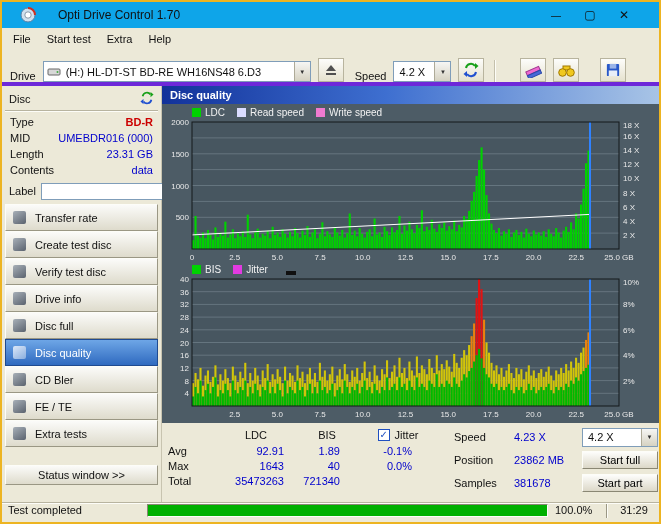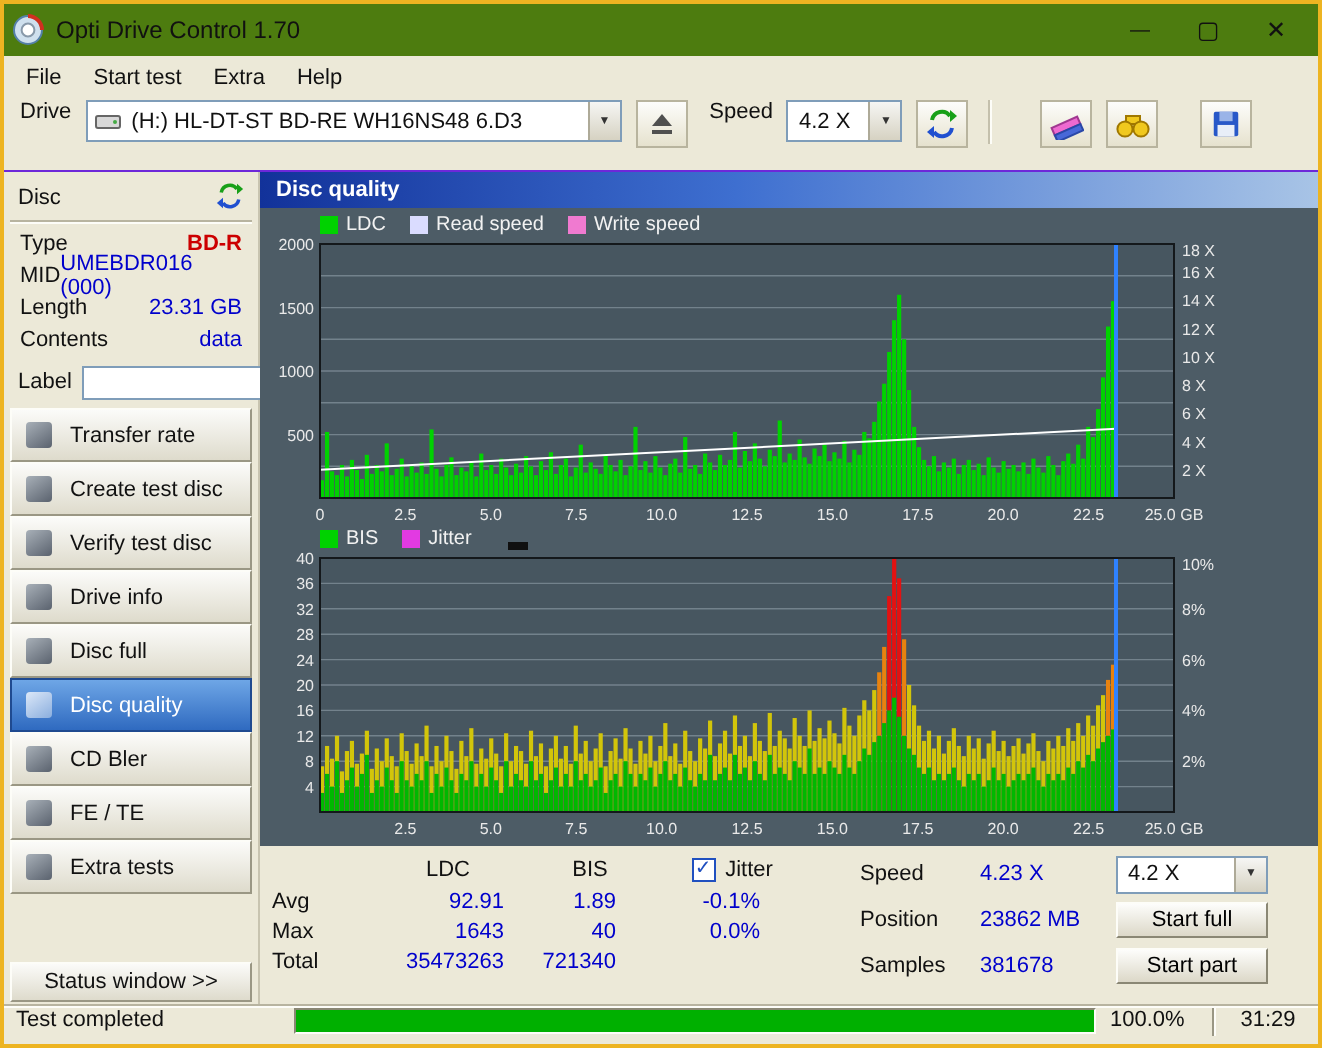--- a/index.html
+++ b/index.html
@@ -1,41 +1,41 @@
 <!DOCTYPE html>
 <html><head>
 <meta charset="utf-8">
 <style>
   *{box-sizing:border-box;margin:0;padding:0}
   body{width:661px;height:524px;overflow:hidden;font-family:"Liberation Sans",sans-serif;font-size:11px;color:#111;background:#fff}
   .window{width:661px;height:524px;border:2px solid #edb421;display:flex;flex-direction:column;background:#ece9d8}
   
-  .titlebar{height:26px;background:#4d7c0f;display:flex;align-items:center;padding:0 4px;gap:6px;flex:none}
+  .titlebar{height:26px;background:#0ea5e9;display:flex;align-items:center;padding:0 18px;gap:22px;flex:none}
   .titlebar .title{font-size:12px}
   .win-controls{margin-left:auto;display:flex}
   .win-btn{width:34px;height:24px;display:flex;align-items:center;justify-content:center;font-size:12px;color:#111;cursor:default}
   .min-btn::before{content:"—";font-size:10px}
   .max-btn::before{content:"▢";font-size:12px}
   .close-btn::before{content:"✕";font-size:12px}
   
   .menubar{height:22px;display:flex;align-items:center;padding:0 3px;flex:none}
   .menu-item{padding:3px 8px}
   
-  .toolbar{height:36px;display:flex;align-items:flex-start;padding:0 8px;gap:7px;flex:none;border-bottom:1px solid #6d28d9}
+  .toolbar{height:36px;display:flex;align-items:flex-end;padding:0 8px;gap:7px;flex:none;border-bottom:4px solid #6d28d9}
   .combo{display:flex;align-items:center;height:21px;background:#fff;border:1px solid #7f9db9}
   .combo .txt{padding:0 5px;white-space:nowrap;overflow:hidden}
   .combo .arrow{width:16px;align-self:stretch;background:linear-gradient(#f6f6f4,#d6d2c2);border-left:1px solid #aeaa98;display:flex;align-items:center;justify-content:center;margin-left:auto}
   .combo .arrow::before{content:"▼";font-size:6px;color:#333}
   .drive-combo{width:268px}
   .speed-combo{width:58px}
   .tool-btn{width:26px;height:24px;display:flex;align-items:center;justify-content:center;background:linear-gradient(#fdfdfb,#e6e2ce);border:1px solid #b8b49e}
   .tb-sep{width:2px;height:22px;border-left:1px solid #c4c0ac;border-right:1px solid #fdfdf8;margin:0 3px}
   
   .content{flex:1;display:flex;min-height:0}
-  .sidebar{width:128px;flex:none;border-right:1px solid #c8c4b0;display:flex;flex-direction:column;padding:2px 1px 0 1px}
+  .sidebar{width:160px;flex:none;border-right:1px solid #c8c4b0;display:flex;flex-direction:column;padding:2px 1px 16px 1px}
   .disc-header{height:22px;display:flex;align-items:center;padding:0 6px}
   .divider{height:2px;margin:0 2px 2px 2px;border-top:1px solid #b8b4a0;border-bottom:1px solid #fdfdf8}
   .info-row{height:16px;display:flex;align-items:center;padding:0 7px}
   .info-value{margin-left:auto}
   .v-red{color:#cc0000;font-weight:bold}
   .v-blue{color:#0000cc}
   .label-row{height:26px;display:flex;align-items:center;gap:5px;padding:0 6px}
   .label-input{flex:1;height:17px;border:1px solid #7f9db9;background:#fff;font:11px "Liberation Sans",sans-serif;padding:0 3px}
   .label-icon{width:15px;height:15px;border-radius:50%;border:1px solid #888;background:conic-gradient(#e83030,#f0c020,#30b030,#3060e0,#e83030)}
   .side-btn{height:27px;margin:0 2px;border:1px solid #9a9784;border-top-color:#fdfdf8;border-left-color:#fdfdf8;background:linear-gradient(#fbfbf9,#dedbcc);display:flex;align-items:center;gap:9px;padding:0 7px;color:#111}

